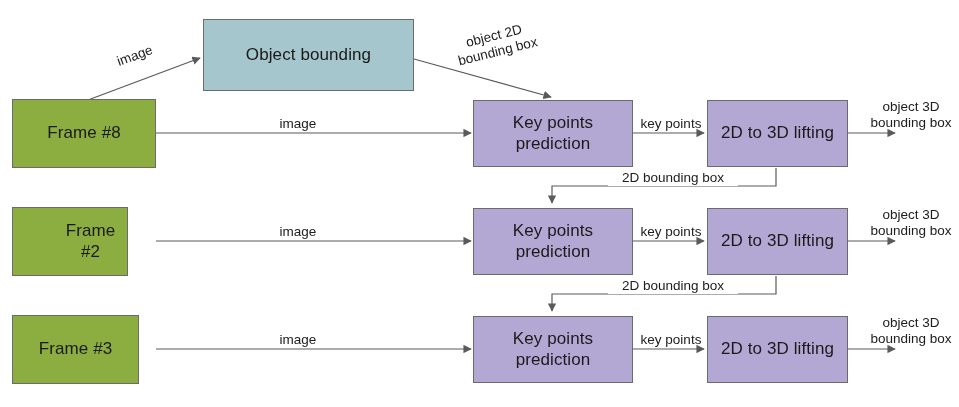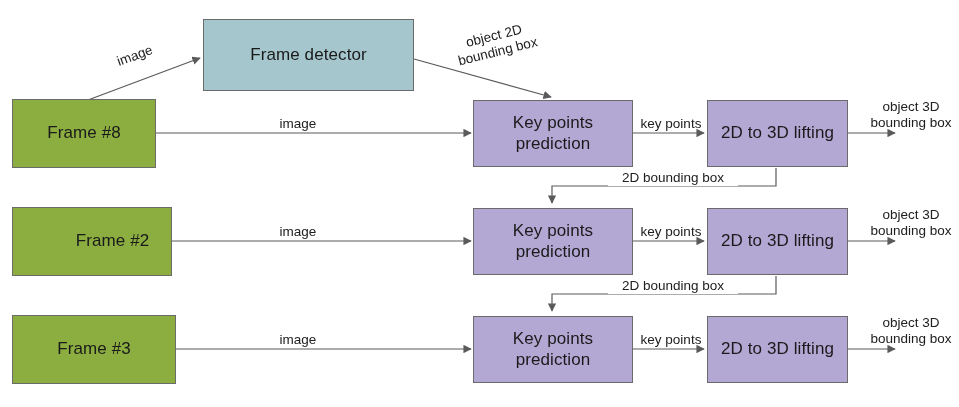--- a/index.html
+++ b/index.html
@@ -111,30 +111,30 @@
     <g>
       <path d="M 776 168 L 776 186 L 552 186 L 552 203" fill="none" stroke="#5a5a5a" stroke-width="1.2" marker-end="url(#arrow)"></path>
     </g>
 
     <g>
       <path d="M 776 276 L 776 294 L 552 294 L 552 311" fill="none" stroke="#5a5a5a" stroke-width="1.2" marker-end="url(#arrow)"></path>
     </g>
   </svg>
 
   <div class="node detector" style="left:203px; top:19px; width:211px; height:72px;">
-    <span>Frame detector</span>
+    <span>Object bounding</span>
   </div>
 
   <div class="node frame" style="left:12px; top:99px; width:144px; height:69px;">
     <span>Frame #8</span>
   </div>
-  <div class="node frame" style="left:12px; top:207px; width:160px; height:69px;padding-left:41px;">
+  <div class="node frame" style="left:12px; top:207px; width:116px; height:69px;padding-left:41px;">
     <span>Frame #2</span>
   </div>
-  <div class="node frame" style="left:12px; top:315px; width:164px; height:69px;">
+  <div class="node frame" style="left:12px; top:315px; width:127px; height:69px;">
     <span>Frame #3</span>
   </div>
 
   <div class="node proc" style="left:473px; top:100px; width:160px; height:67px;">
     <span>
       <span>Key points</span><br>
       <span>prediction</span>
     </span>
   </div>
   <div class="node proc" style="left:473px; top:208px; width:160px; height:67px;">

